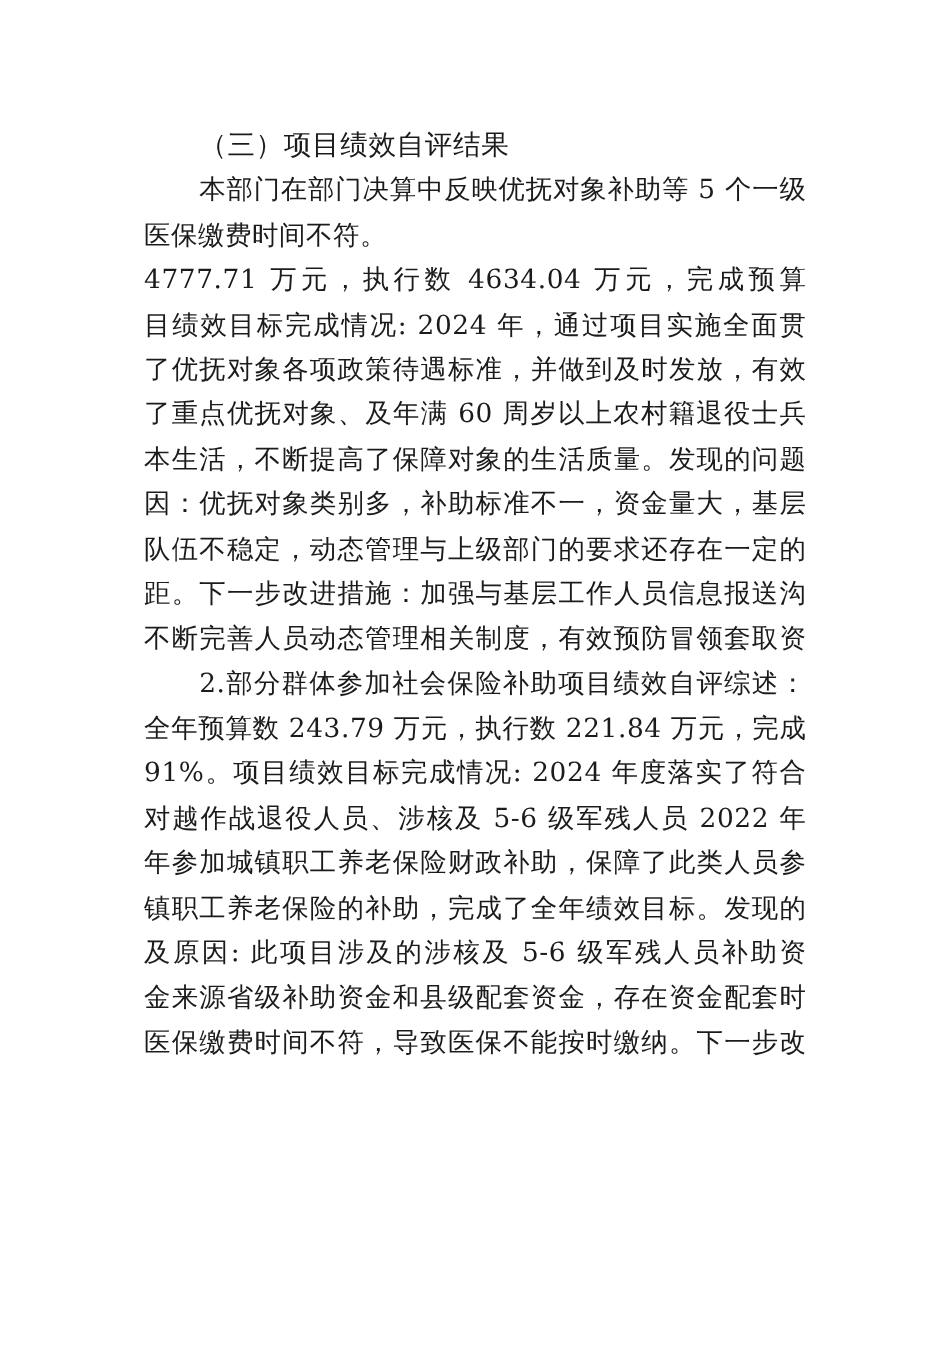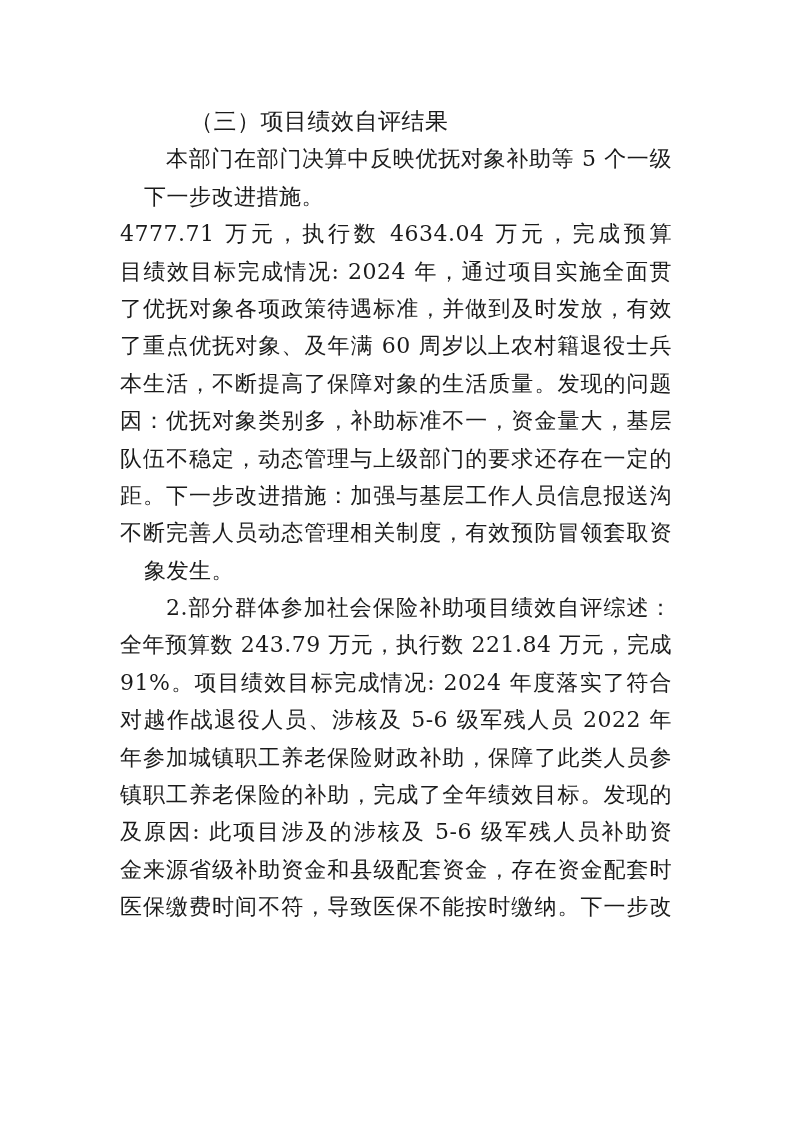--- a/index.html
+++ b/index.html
@@ -24,47 +24,45 @@
     line-height: 37.4px;
     height: 37.4px;
     overflow: hidden;
     text-align: justify;
     text-align-last: justify;
     letter-spacing: 0.5px;
   }
   .line.left {
     text-align: left;
     text-align-last: left;
-    margin-left: 24px;
   }
   .line.indent {
     text-indent: 46px;
   }
   .line.heading {
     font-size: 23px;
   }
 </style>
 </head>
 <body>
 
 <div class="page">
   <div class="content">
     <div class="line heading indent left">（三）项目绩效自评结果</div>
     <div class="line indent">本部门在部门决算中反映优抚对象补助等 5 个一级项目</div>
-    <div class="line left">下一步改进措施。</div>
+    <div class="line left">医保缴费时间不符。</div>
     <div class="line">4777.71 万元，执行数 4634.04 万元，完成预算 96.7%。项</div>
     <div class="line">目绩效目标完成情况: 2024 年，通过项目实施全面贯彻落实</div>
     <div class="line">了优抚对象各项政策待遇标准，并做到及时发放，有效保障</div>
     <div class="line">了重点优抚对象、及年满 60 周岁以上农村籍退役士兵的基</div>
     <div class="line">本生活，不断提高了保障对象的生活质量。发现的问题及原</div>
     <div class="line">因：优抚对象类别多，补助标准不一，资金量大，基层人员</div>
     <div class="line">队伍不稳定，动态管理与上级部门的要求还存在一定的差</div>
     <div class="line">距。下一步改进措施：加强与基层工作人员信息报送沟通，</div>
     <div class="line">不断完善人员动态管理相关制度，有效预防冒领套取资金现</div>
-    <div class="line left">象发生。</div>
     <div class="line indent">2.部分群体参加社会保险补助项目绩效自评综述：项目</div>
     <div class="line">全年预算数 243.79 万元，执行数 221.84 万元，完成预算的</div>
     <div class="line">91%。项目绩效目标完成情况: 2024 年度落实了符合条件的</div>
     <div class="line">对越作战退役人员、涉核及 5-6 级军残人员 2022 年和 2023</div>
     <div class="line">年参加城镇职工养老保险财政补助，保障了此类人员参加城</div>
     <div class="line">镇职工养老保险的补助，完成了全年绩效目标。发现的问题</div>
     <div class="line">及原因: 此项目涉及的涉核及 5-6 级军残人员补助资金，资</div>
     <div class="line">金来源省级补助资金和县级配套资金，存在资金配套时间与</div>
     <div class="line">医保缴费时间不符，导致医保不能按时缴纳。下一步改进措</div>
   </div>

